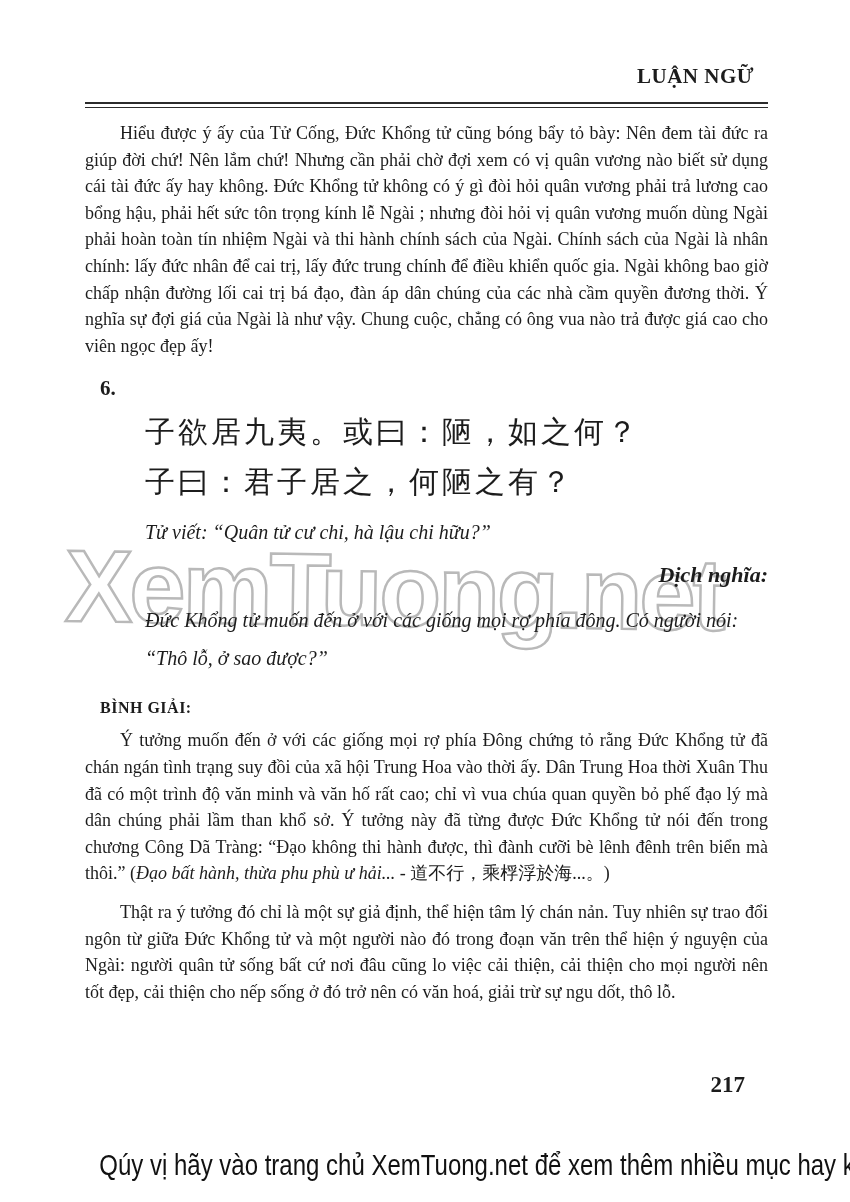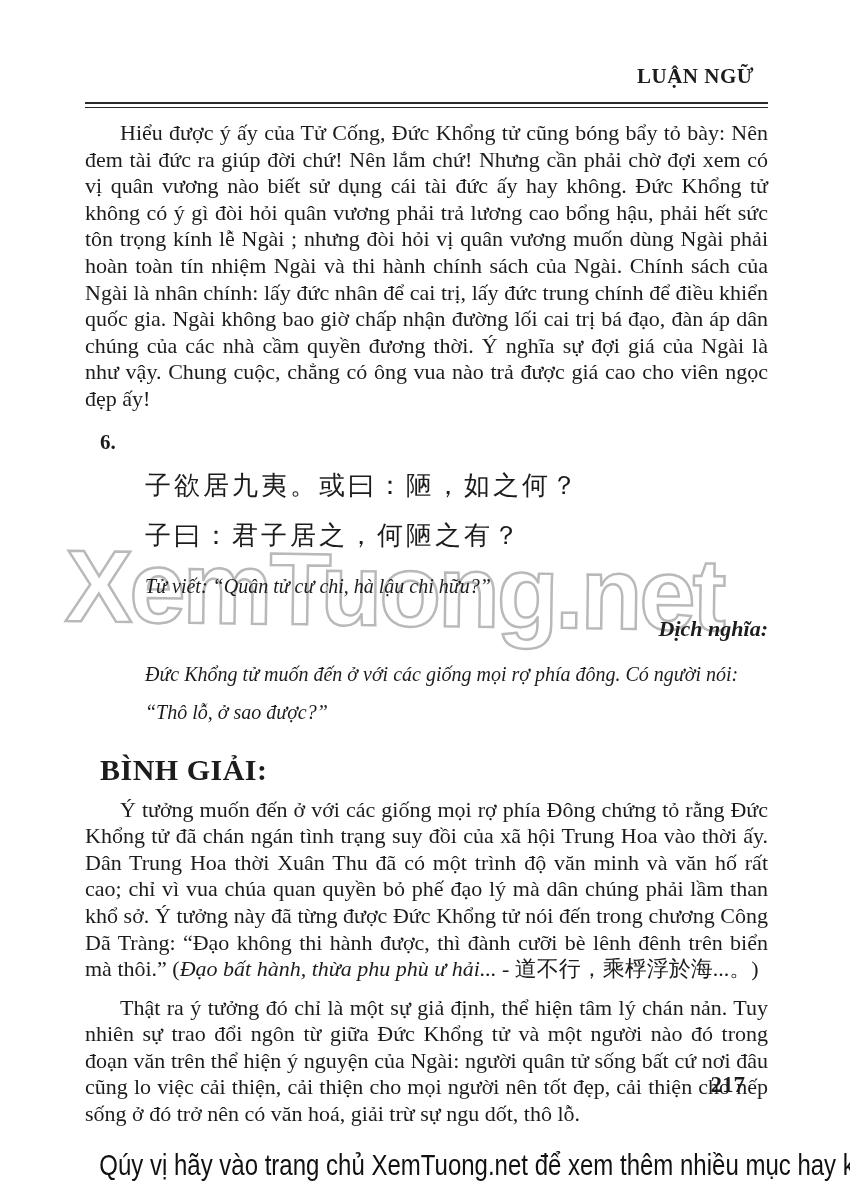--- a/index.html
+++ b/index.html
@@ -43,34 +43,34 @@
     letter-spacing: 0.5px;
     margin: 14px;
   }
   .rule {
     margin-top: 9px;
     height: 3px;
     border-top: 2px solid #2b2b2b;
     border-bottom: 1px solid #2b2b2b;
   }
   .para {
-    font-size: 22px;
+    font-size: 18px;
     line-height: 26.6px;
     text-align: justify;
     text-indent: 35px;
     margin: 0;
   }
   .para.first { margin-top: 12px; }
   .section-number {
     font-weight: bold;
     font-size: 21px;
     margin: 17px 0 0 15px;
   }
   .chinese {
-    font-size: 26px;
+    font-size: 30px;
     line-height: 38px;
     margin: 12px 0 0 60px;
     letter-spacing: 3px;
   }
   .translit {
     font-style: italic;
     font-size: 20px;
     line-height: 20px;
     margin: 21px 0 0 60px;
   }
@@ -82,21 +82,21 @@
     text-align: right;
   }
   .translation {
     font-style: italic;
     font-size: 20px;
     line-height: 38px;
     margin: 13px 0 0 60px;
   }
   .heading-caps {
     font-weight: bold;
-    font-size: 30px;
+    font-size: 16px;
     letter-spacing: 0.5px;
     margin: 22px 0 0 15px;
   }
   .commentary { margin-top: 10px; }
   .commentary + .commentary { margin-top: 12px; }
   .pagenum {
     position: absolute;
     top: 1072px;
     right: 105px;
     z-index: 1;

